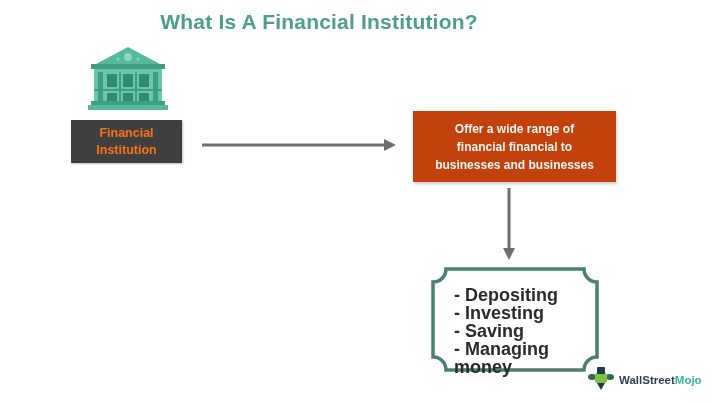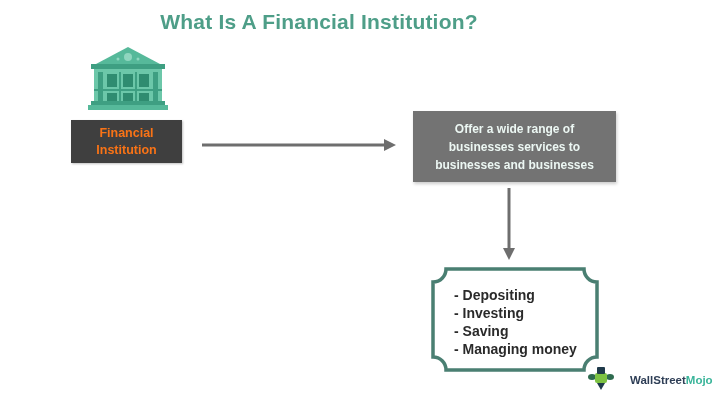--- a/index.html
+++ b/index.html
@@ -15,33 +15,33 @@
   .bank-icon { position:absolute; left:88px; top:44px; width:80px; height:70px; }
   .dark-box {
     position:absolute; left:71px; top:120px; width:111px; height:43px;
     background:#3f3f3f; color:#f97316; font-weight:bold; font-size:12.5px;
     display:flex; align-items:center; justify-content:center; text-align:center;
     line-height:17px; box-shadow:1px 1px 2px rgba(0,0,0,0.25);
   }
   .arrow-h { position:absolute; left:202px; top:138px; width:196px; height:14px; }
   .green-box {
     position:absolute; left:413px; top:111px; width:203px; height:71px;
-    background:#737373; color:#ecf7f3; font-weight:bold; font-size:12px;
+    background:#c2410c; color:#ecf7f3; font-weight:bold; font-size:12px;
     display:flex; align-items:center; justify-content:center; text-align:center;
     line-height:18px; box-shadow:1px 2px 3px rgba(0,0,0,0.2);
   }
   .arrow-v { position:absolute; left:501px; top:188px; width:16px; height:74px; }
   .scroll-box { position:absolute; left:430px; top:266px; width:170px; height:107px; }
   .scroll-box svg { position:absolute; left:0; top:0; }
   .list {
     position:absolute; left:24px; top:20px; margin:0; padding:0; list-style:none;
-    font-weight:bold; font-size:14px; color:#2a2a2a; line-height:18px;
+    font-weight:bold; font-size:18px; color:#2a2a2a; line-height:18px;
   }
   .logo { position:absolute; left:588px; top:366px; height:28px; display:flex; align-items:center; }
-  .logo-text { font-size:11.5px; font-weight:bold; color:#2e3e56; margin-left:16px; }
+  .logo-text { font-size:11.5px; font-weight:bold; color:#2e3e56; margin-left:5px; }
   .logo-text .mojo { color:#3ab59a; }
 </style>
 </head>
 <body>
 
 <div class="title">What Is A Financial Institution?</div>
 
 <div class="bank-icon">
   <svg width="80" height="70" viewBox="0 0 80 70">
 
@@ -81,21 +81,21 @@
 <div class="arrow-h">
   <svg width="196" height="14" viewBox="0 0 196 14">
     <line x1="0" y1="7" x2="184" y2="7" stroke="#6e6e6e" stroke-width="3"></line>
     <polygon points="182,1 194,7 182,13" fill="#6e6e6e"></polygon>
   </svg>
 </div>
 
 <div class="green-box">
   <div>
     <div>Offer a wide range of</div>
-    <div>businesses services to</div>
+    <div>financial financial to</div>
     <div>businesses and businesses</div>
   </div>
 </div>
 
 <div class="arrow-v">
   <svg width="16" height="74" viewBox="0 0 16 74">
     <line x1="8" y1="0" x2="8" y2="62" stroke="#6e6e6e" stroke-width="3"></line>
     <polygon points="2,60 8,72 14,60" fill="#6e6e6e"></polygon>
   </svg>
 </div>

